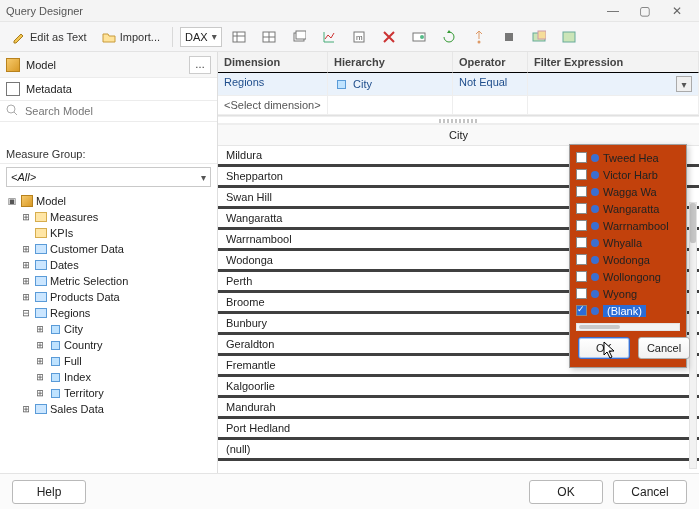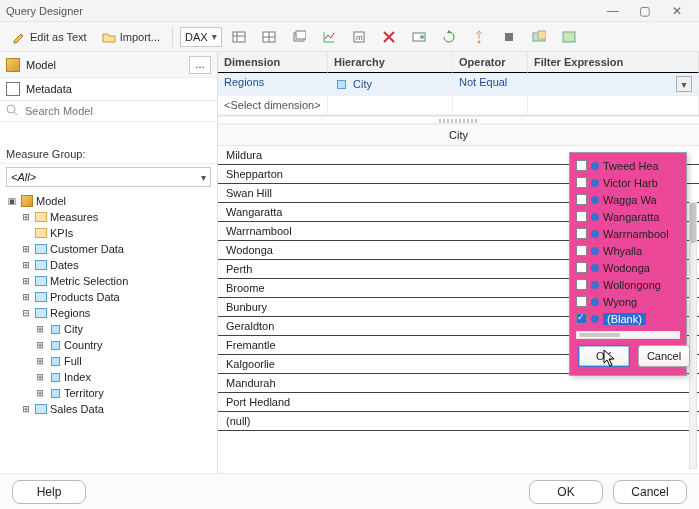--- a/index.html
+++ b/index.html
@@ -159,35 +159,35 @@
   .select-dim { color:#555; font-style:normal;}
   .grip-bar { height:8px; background:#fff; border-top:1px solid #eee; border-bottom:1px solid #eee; position:relative;}
   .grip-bar::after { content:""; position:absolute; left:50%; top:2px; width:40px;height:4px; transform:translateX(-50%); background:repeating-linear-gradient(90deg,#c4c4c4 0 2px,transparent 2px 4px);}
   .results {
     flex:1; overflow:auto; border-top:1px solid #eee;
   }
   .res-head {
     text-align:center; padding:4px 0; border-bottom:1px solid #e6e6e6; background:#f9f9f9;
   }
   .res-row {
-    padding:3px 8px; border-bottom:1px solid #404040;
+    padding:3px 8px; border-bottom:3px solid #404040;
   }
   .rt-scroll {
     position:absolute; right:2px; top:150px; bottom:4px; width:8px;
     background:#f2f2f2; border:1px solid #e3e3e3;
   }
   .rt-thumb { width:100%; height:40px; background:#c7c7c7; border-radius:2px;}
 
   
   .popup {
     position:absolute;
-    top: 100px;
+    top: 92px;
     right: 12px;
     width: 118px;
-    background:#ec4899;
+    background:#c2410c;
     border:1px solid #9f9f9f;
     box-shadow: 2px 2px 6px rgba(0,0,0,.2);
     z-index:100;
     padding: 4px 2px 8px 2px;
   }
   .pitem {
     display:flex; align-items:center; gap:4px;
     padding: 1px 4px; height:17px;
     white-space:nowrap; overflow:hidden; font-size:11px;
   }
@@ -215,21 +215,21 @@
     position:absolute; bottom:0; left:0; right:0;
     height:36px; background:#fbfbfb; border-top:1px solid #e4e4e4;
     display:flex; align-items:center;
     padding: 0 12px;
   }
   .footer .spacer{flex:1;}
   .fbtn {
     border:1px solid #b9b9b9; background:#fff;
     height:24px; min-width:74px; font-size:12px;
     display:inline-flex;align-items:center;justify-content:center;
-    border-radius:8px;
+    border-radius:3px;
   }
 </style>
 </head>
 <body>
 
 <div class="titlebar">
   <span class="title">Query Designer</span>
   <div class="win-btn">—</div>
   <div class="win-btn">▢</div>
   <div class="win-btn">✕</div>

